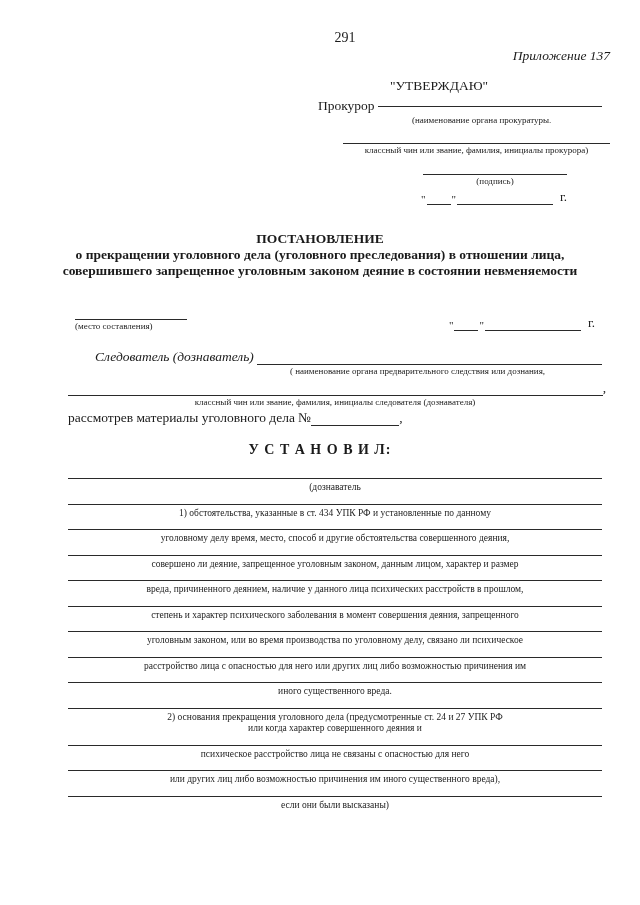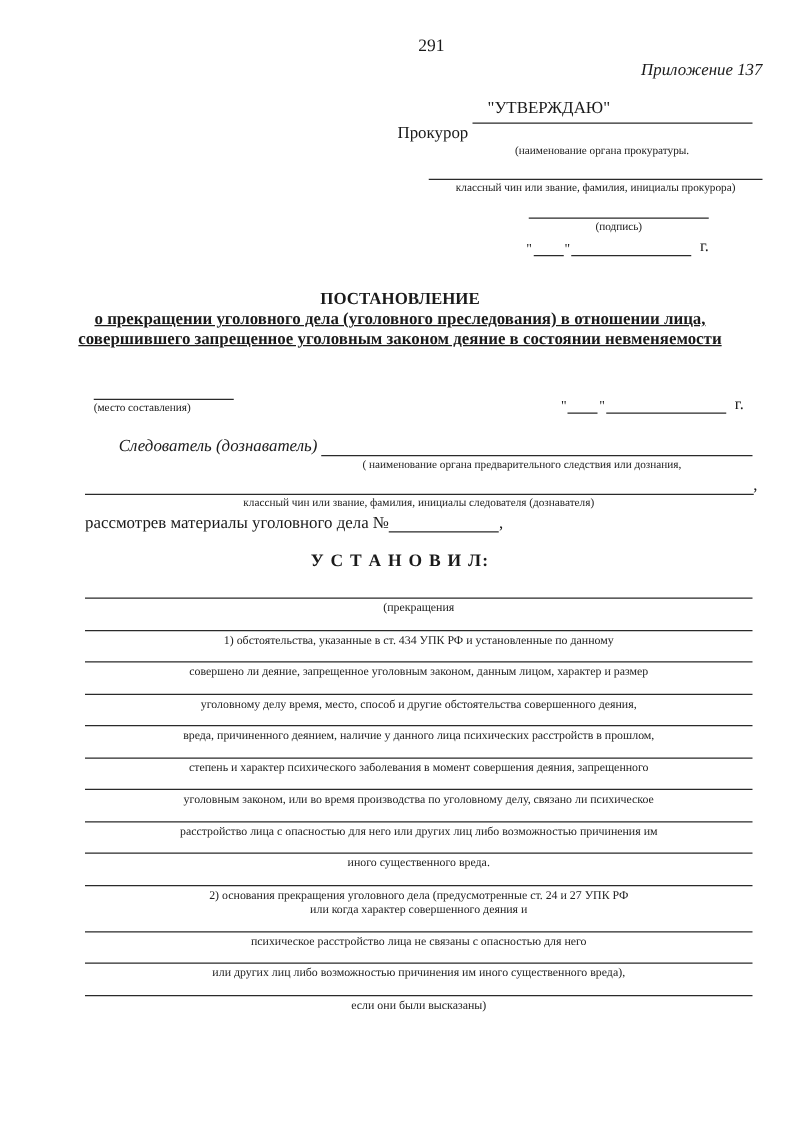--- a/index.html
+++ b/index.html
@@ -13,37 +13,37 @@
     font-size: 13.5px;
     overflow: hidden;
   }
   .fill { flex: 1; border-bottom: 1px solid #2a2a2a; margin-left: 3px; }
   .blank { display: inline-block; border-bottom: 1px solid #2a2a2a; height: 13px; vertical-align: bottom; }
 
   .page-number { padding-top: 30px; text-align: center; text-indent: 50px; font-size: 14px; }
   .appendix { margin-top: 2px; text-align: right; padding-right: 30px; font-style: italic; font-size: 13.5px; }
 
   .approve-heading { margin-top: 14px; margin-left: 390px; font-size: 13.5px; }
-  .prosecutor-row { display: flex; align-items: flex-start; margin: 4px 38px 0 318px; }
+  .prosecutor-row { display: flex; align-items: center; margin: 4px 38px 0 318px; }
   .cap { font-size: 9px; line-height: 10px; color: #222; }
   .prosecutor-org-cap { margin-left: 372px; margin-top: 1px; padding-left: 40px; }
   .rank-blank { margin: 5px 30px 0 343px; height: 13px; border-bottom: 1px solid #2a2a2a; }
   .rank-cap { margin-left: 343px; margin-right: 30px; text-align: center; margin-top: 1px; }
   .sig-blank { margin-left: 423px; margin-top: 7px; width: 144px; height: 12px; border-bottom: 1px solid #2a2a2a; }
   .sig-cap { margin-left: 423px; width: 144px; text-align: center; margin-top: 1px; }
 
   .date-row { display: flex; align-items: flex-end; font-size: 13px; }
   .approval-date { margin-left: 420px; margin-top: 3px; }
   .q { font-size: 11px; padding: 0 1px; }
   .b-day { width: 24px; border-bottom: 1px solid #2a2a2a; height: 13px; }
   .b-month { width: 96px; border-bottom: 1px solid #2a2a2a; height: 13px; margin-right: 5px; }
   .yr { padding-left: 2px; }
 
   .title-block { margin-top: 26px; text-align: center; font-weight: bold; font-size: 13.5px; line-height: 16px; }
-  .title-block .sub { padding: 0 55px; text-decoration: underline; }
+  .title-block .sub { padding: 0 55px; }
 
   .meta-row { display: flex; justify-content: space-between; align-items: flex-end; margin: 26px 45px 0 75px; }
   .place-blank { width: 112px; height: 14px; border-bottom: 1px solid #2a2a2a; }
   .place-cap { margin-top: 1px; }
 
   .inv-row { display: flex; align-items: flex-end; margin: 18px 38px 0 95px; font-style: italic; }
   .inv-org-cap { margin-left: 290px; margin-top: 1px; }
   .inv-rank-row { display: flex; align-items: flex-end; margin: 4px 34px 0 68px; }
   .inv-rank-cap { margin: 1px 38px 0 68px; text-align: center; }
   .case-row { margin: 3px 38px 0 68px; }
@@ -119,39 +119,39 @@
 
   <div class="case-row">
     <span>рассмотрев материалы уголовного дела №</span><span class="blank case-blank"></span><span>,</span>
   </div>
 
   <div class="established">У С Т А Н О В И Л:</div>
 
   <div class="ruled">
     <div class="ruled-row">
       <div class="ruled-caption">
-          <div>(прекращения</div>
+          <div>(дознаватель</div>
         </div>
     </div>
 
     <div class="ruled-row">
       <div class="ruled-caption">
           <div>1) обстоятельства, указанные в ст. 434 УПК РФ и установленные по данному</div>
         </div>
     </div>
 
     <div class="ruled-row">
       <div class="ruled-caption">
+          <div>уголовному делу время, место, способ и другие обстоятельства совершенного деяния,</div>
+        </div>
+    </div>
+
+    <div class="ruled-row">
+      <div class="ruled-caption">
           <div>совершено ли деяние, запрещенное уголовным законом, данным лицом, характер и размер</div>
-        </div>
-    </div>
-
-    <div class="ruled-row">
-      <div class="ruled-caption">
-          <div>уголовному делу время, место, способ и другие обстоятельства совершенного деяния,</div>
         </div>
     </div>
 
     <div class="ruled-row">
       <div class="ruled-caption">
           <div>вреда, причиненного деянием, наличие у данного лица психических расстройств в прошлом,</div>
         </div>
     </div>
 
     <div class="ruled-row">

